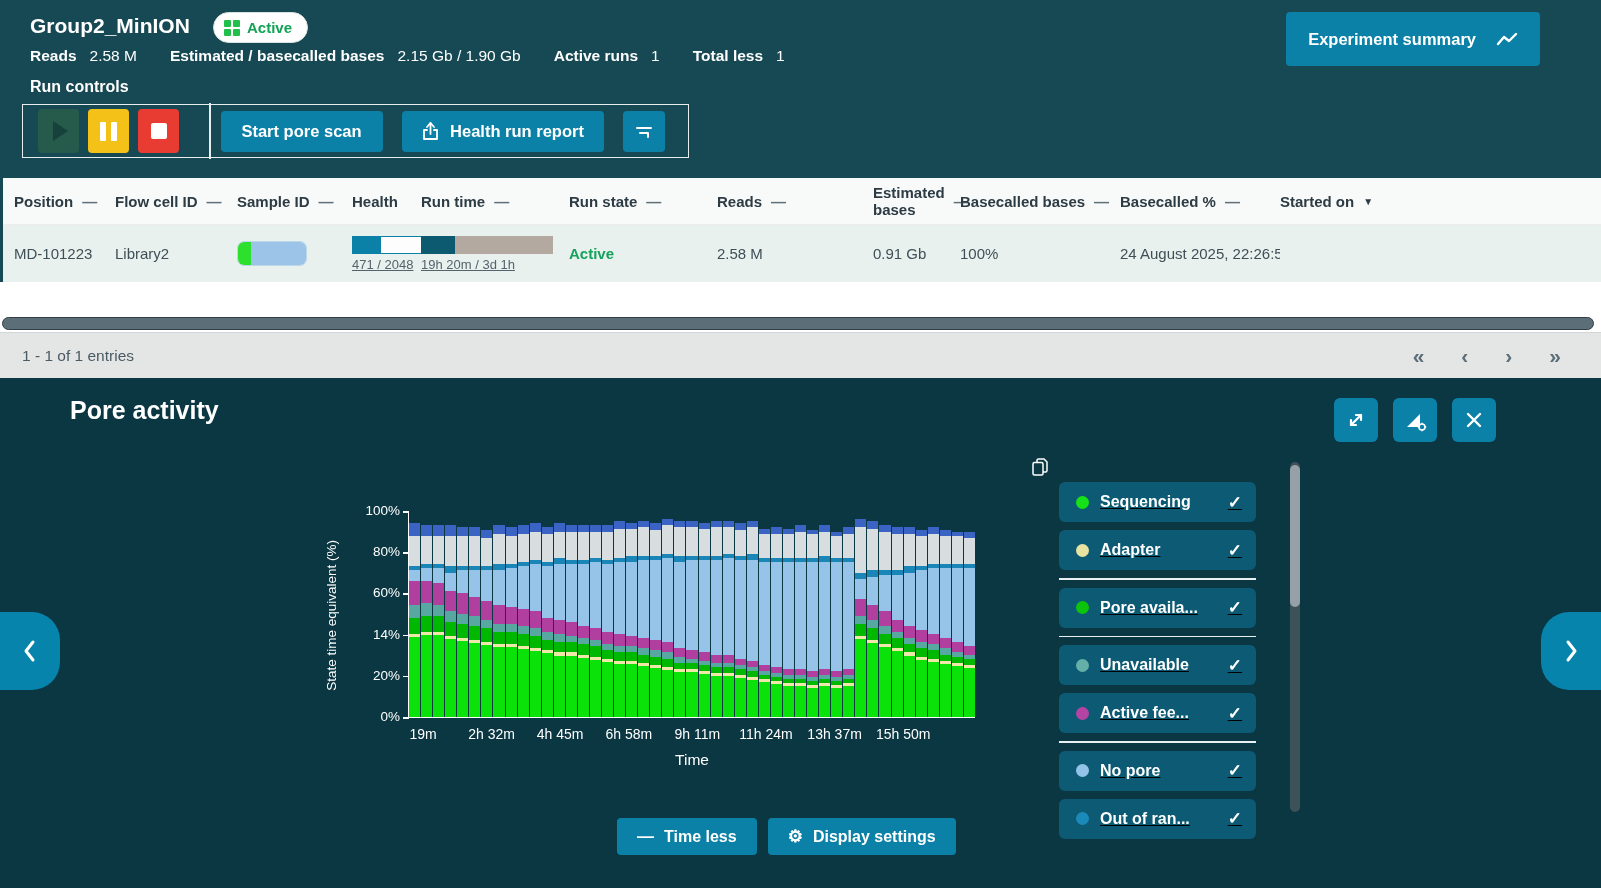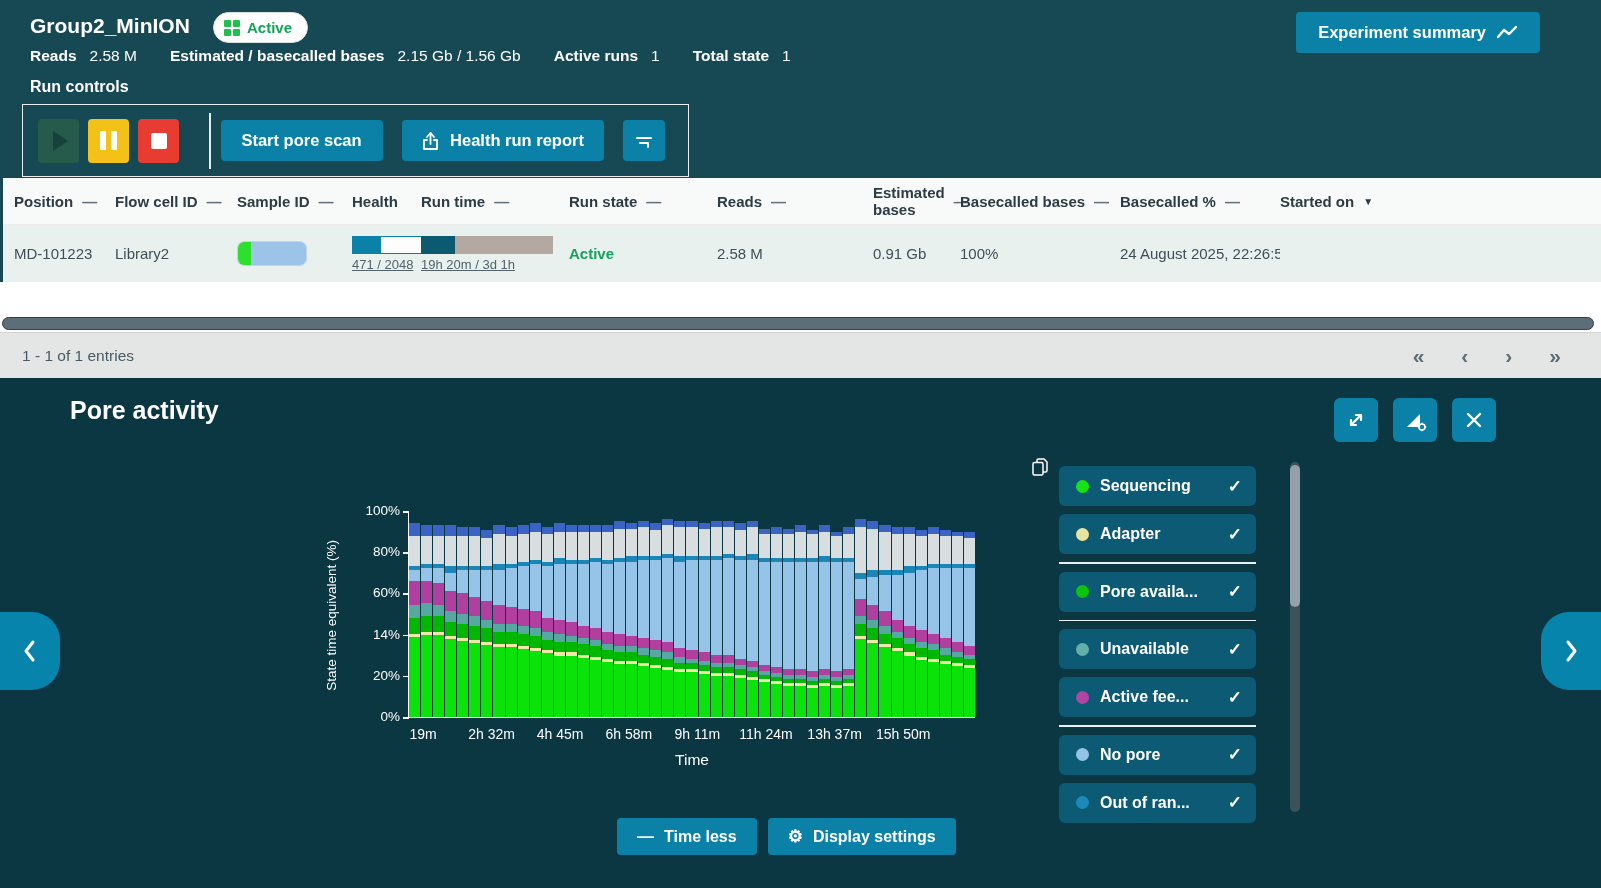--- a/index.html
+++ b/index.html
@@ -11,28 +11,28 @@
   .top-header { position:absolute; top:0; left:0; width:100%; height:178px; background:#164953; }
   .run-title { position:absolute; left:30px; top:14px; color:#fff; font-size:21px; font-weight:bold; }
   .status-badge { position:absolute; left:213px; top:12px; height:31px; background:#fff;
     border-radius:16px; display:flex; align-items:center; gap:7px; padding:0 15px 0 10px;
     border:1px solid #d8e2e0; }
   .flowcell-icon { display:grid; grid-template-columns:7px 7px; grid-template-rows:7px 7px; gap:2px; }
   .flowcell-icon i { background:#21c04a; border-radius:1px; }
   .status-badge span { color:#13a356; font-weight:bold; font-size:15px; }
   .stats-row { position:absolute; left:30px; top:47px; display:flex; gap:33px; color:#fff; font-size:15.5px; }
   .stat b { font-weight:bold; margin-right:13px; }
-  .exp-summary-btn { position:absolute; right:61px; top:12px; height:41px; background:#0c81a7;
+  .exp-summary-btn { position:absolute; right:61px; top:12px; height:54px; background:#0c81a7;
     border:none; border-radius:4px; color:#fff; font-weight:bold; font-size:16.5px;
-    padding:12px 22px; display:flex; align-items:center; gap:10px; cursor:pointer;
+    padding:12px 22px; display:flex; align-items:center; gap:20px; cursor:pointer;
     font-family:inherit; }
   .run-controls-label { position:absolute; left:30px; top:78px; color:#fff; font-weight:bold; font-size:16px; }
 
   
-  .toolbar { position:absolute; left:22px; top:104px; width:667px; height:73px;
+  .toolbar { position:absolute; left:22px; top:104px; width:667px; height:54px;
     border:1.5px solid #e8eef0; display:flex; align-items:center; padding-left:15px; }
   .ctl-btn { width:41px; height:44px; border:none; border-radius:4px; margin-right:9px;
     display:flex; align-items:center; justify-content:center; cursor:pointer; }
   .play-btn { background:#265a4b; cursor:default; }
   .play-tri { width:0; height:0; border-left:15px solid #17423c; border-top:10px solid transparent; border-bottom:10px solid transparent; margin-left:4px; }
   .pause-btn { background:#f3c117; gap:5px; }
   .pause-btn i { width:6px; height:19px; background:#fff; border-radius:1px; }
   .stop-btn { background:#e83b31; }
   .stop-btn i { width:16px; height:16px; background:#fff; border-radius:2px; }
   .toolbar-divider { width:1.5px; height:56px; background:#e8eef0; margin-left:21px; }
@@ -91,21 +91,21 @@
     display:flex; gap:1px; align-items:flex-end; }
   .plot .sbar { flex:1; height:100%; display:flex; flex-direction:column-reverse; }
   .plot .sbar i { display:block; flex-shrink:0; }
   .ytick { position:absolute; left:0; width:82px; text-align:right; color:#fff; font-size:13.5px; }
   .ytick-dash { position:absolute; left:85px; width:6px; height:1.5px; background:#fff; }
   .xtick { position:absolute; top:236px; transform:translateX(-50%); color:#fff; font-size:14px; white-space:nowrap; }
   .x-axis-title { position:absolute; left:374px; top:261px; transform:translateX(-50%); color:#fff; font-size:15.5px; }
 
   
   .copy-icon { position:absolute; left:1031px; top:79px; cursor:pointer; }
-  .legend { position:absolute; left:1059px; top:88px; width:197px; height:404px; overflow:hidden; }
+  .legend { position:absolute; left:1059px; top:104px; width:197px; height:404px; overflow:hidden;text-decoration:underline; }
   .legend-item { height:40px; margin-bottom:8px; background:#0c5a73; border-radius:6px;
     display:flex; align-items:center; padding:0 14px 0 17px; cursor:pointer; }
   .legend-item .dot { width:13px; height:13px; border-radius:50%; flex-shrink:0; margin-right:11px; }
   .legend-item .lab { color:#fff; font-weight:bold; font-size:16px; flex:1;
     white-space:nowrap; overflow:hidden; }
   .legend-item .check { color:#fff; font-weight:bold; font-size:17px; }
   .legend-divider { height:1.5px; background:#e8f0f2; margin:2px 0 8px 0; }
   .legend-scrollbar { position:absolute; left:1290px; top:84px; width:10px; height:350px;
     background:#3d5159; border-radius:5px; }
   .legend-scrollbar .thumb { position:absolute; left:0; top:3px; width:10px; height:142px;
@@ -134,23 +134,23 @@
       <span class="flowcell-icon">
           <i></i>
           <i></i>
           <i></i>
           <i></i>
         </span>
       <span>Active</span>
     </div>
     <div class="stats-row">
         <div class="stat"><b>Reads</b><span>2.58 M</span></div>
-        <div class="stat"><b>Estimated / basecalled bases</b><span>2.15 Gb / 1.56 Gb</span></div>
+        <div class="stat"><b>Estimated / basecalled bases</b><span>2.15 Gb / 1.90 Gb</span></div>
         <div class="stat"><b>Active runs</b><span>1</span></div>
-        <div class="stat"><b>Total state</b><span>1</span></div>
+        <div class="stat"><b>Total less</b><span>1</span></div>
       </div>
     <button class="exp-summary-btn">
       <span>Experiment summary</span>
       <svg width="22" height="15" viewBox="0 0 22 15">
           <polyline points="2,12 8,5 13,9 20,2" fill="none" stroke="#fff" stroke-width="2.4" stroke-linecap="round" stroke-linejoin="round"></polyline>
         </svg>
     </button>
     <div class="run-controls-label">Run controls</div>
 
     <div class="toolbar">

